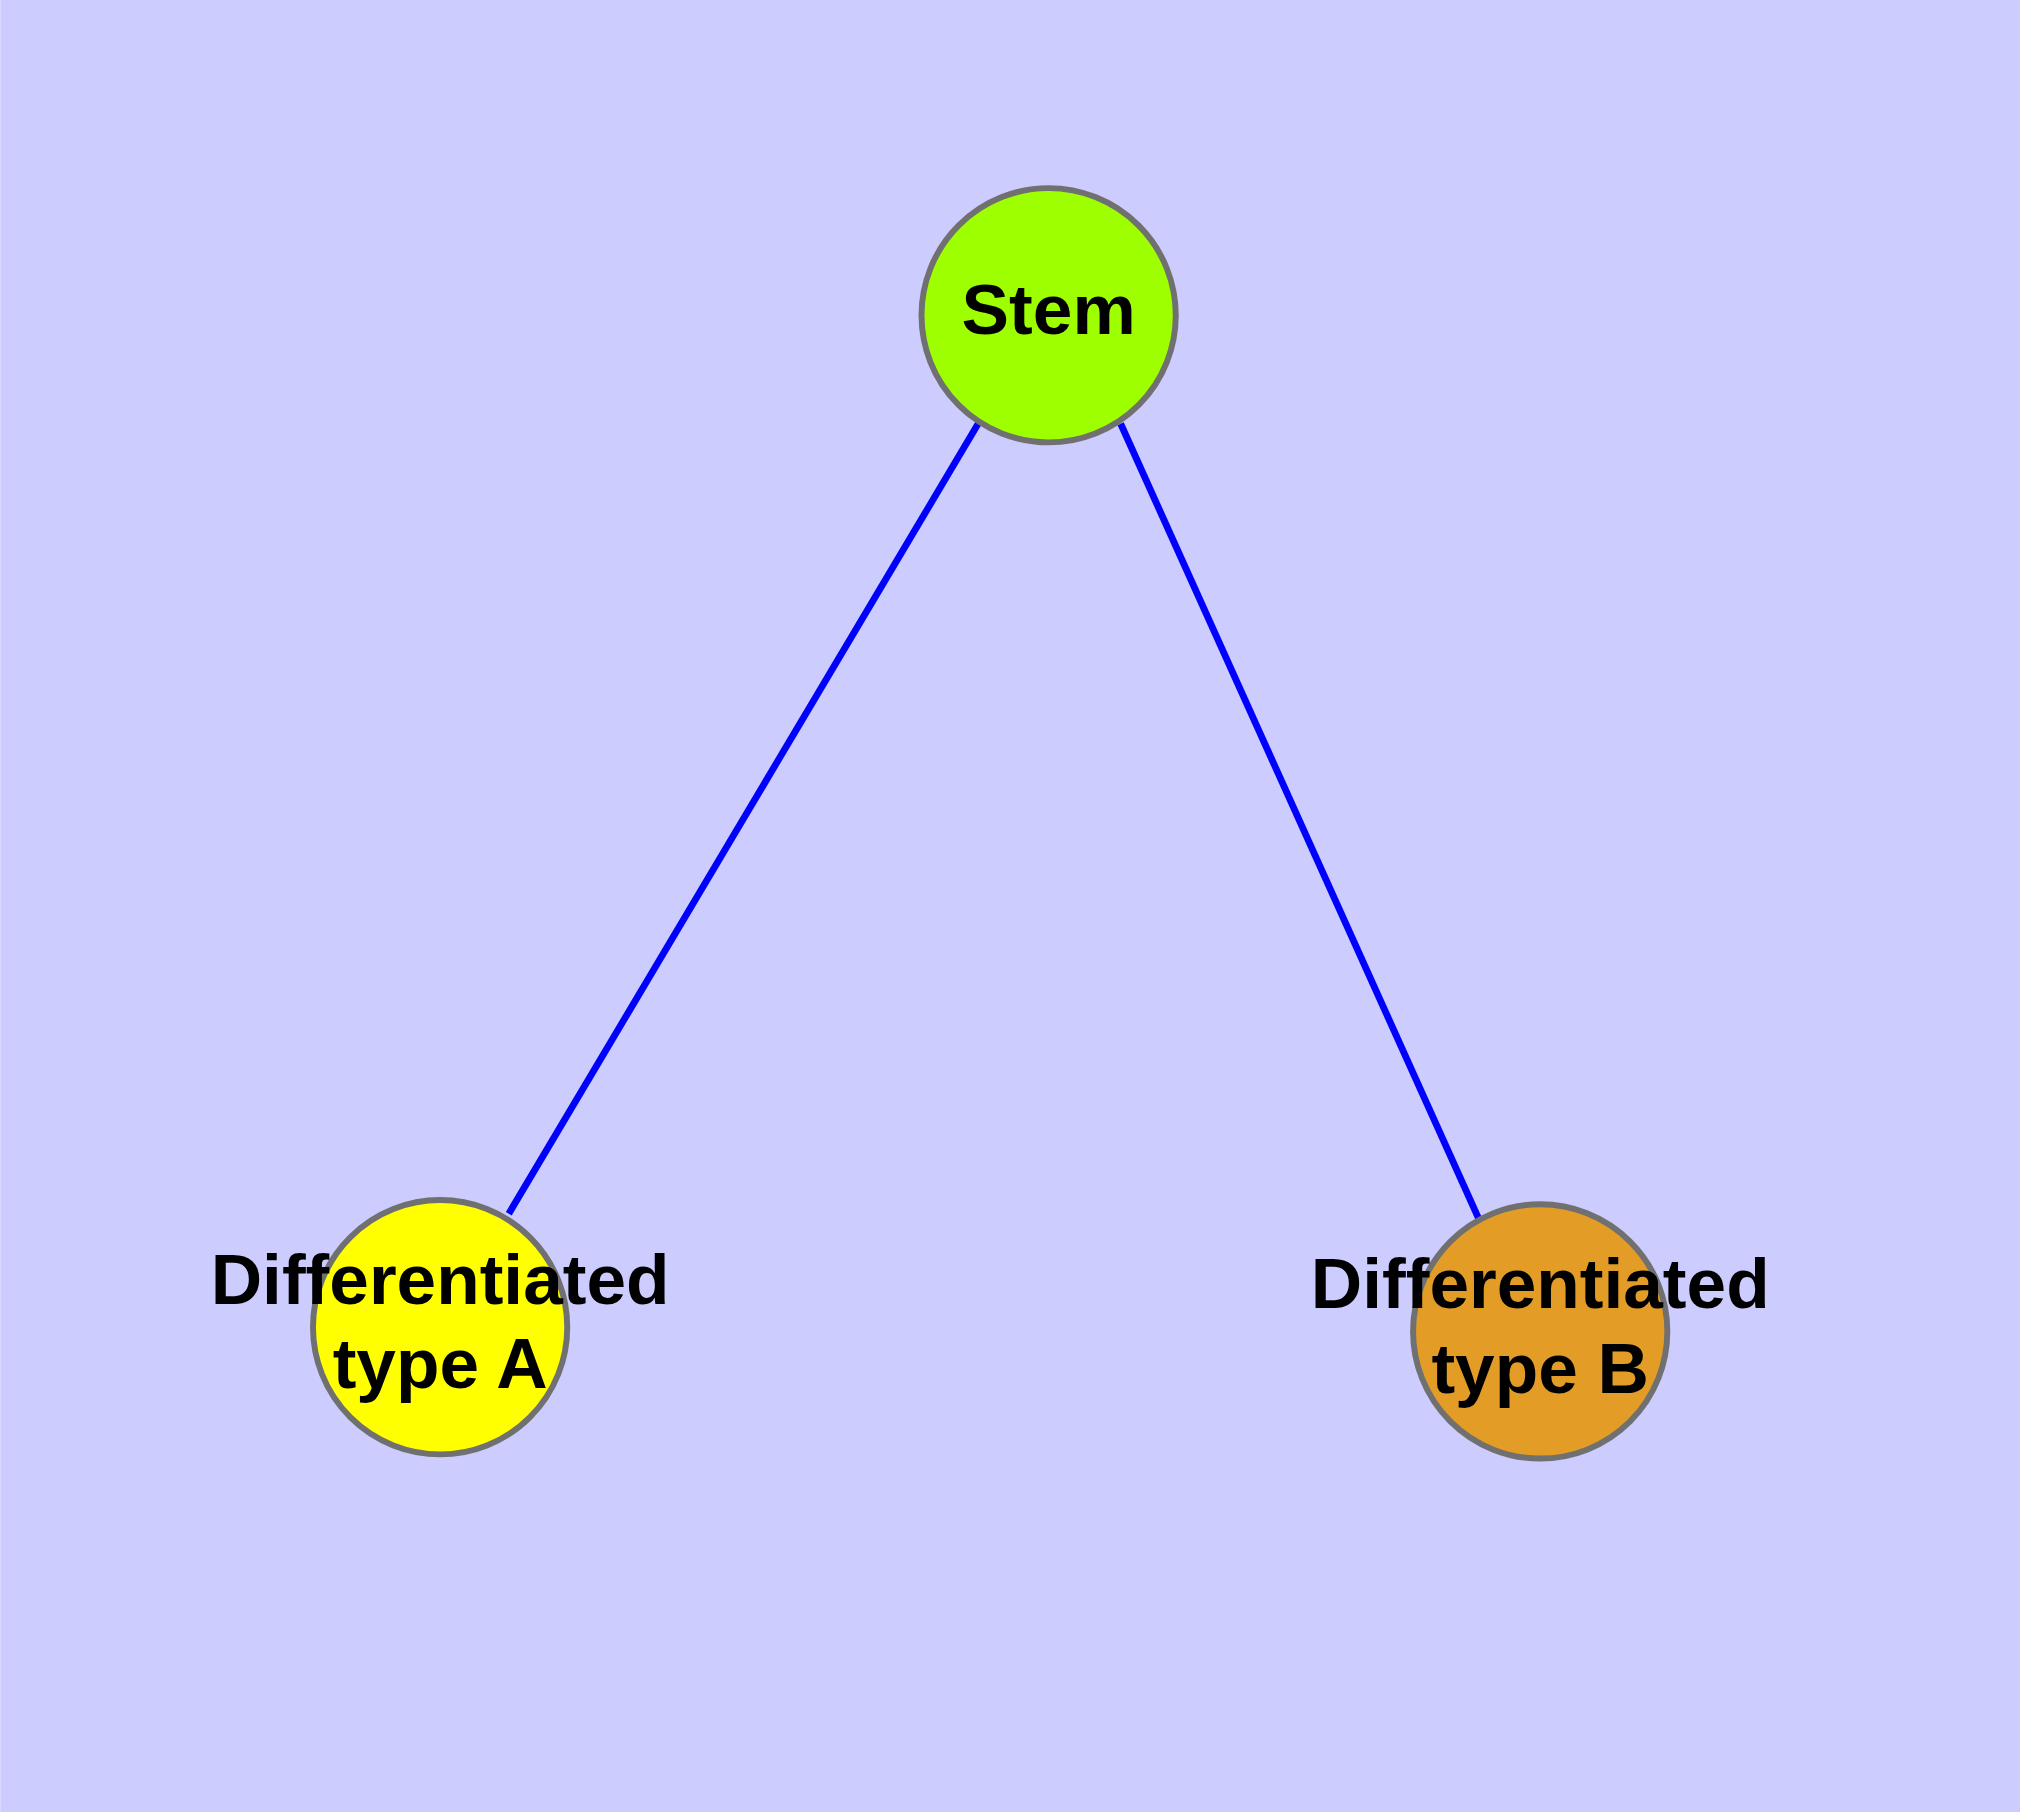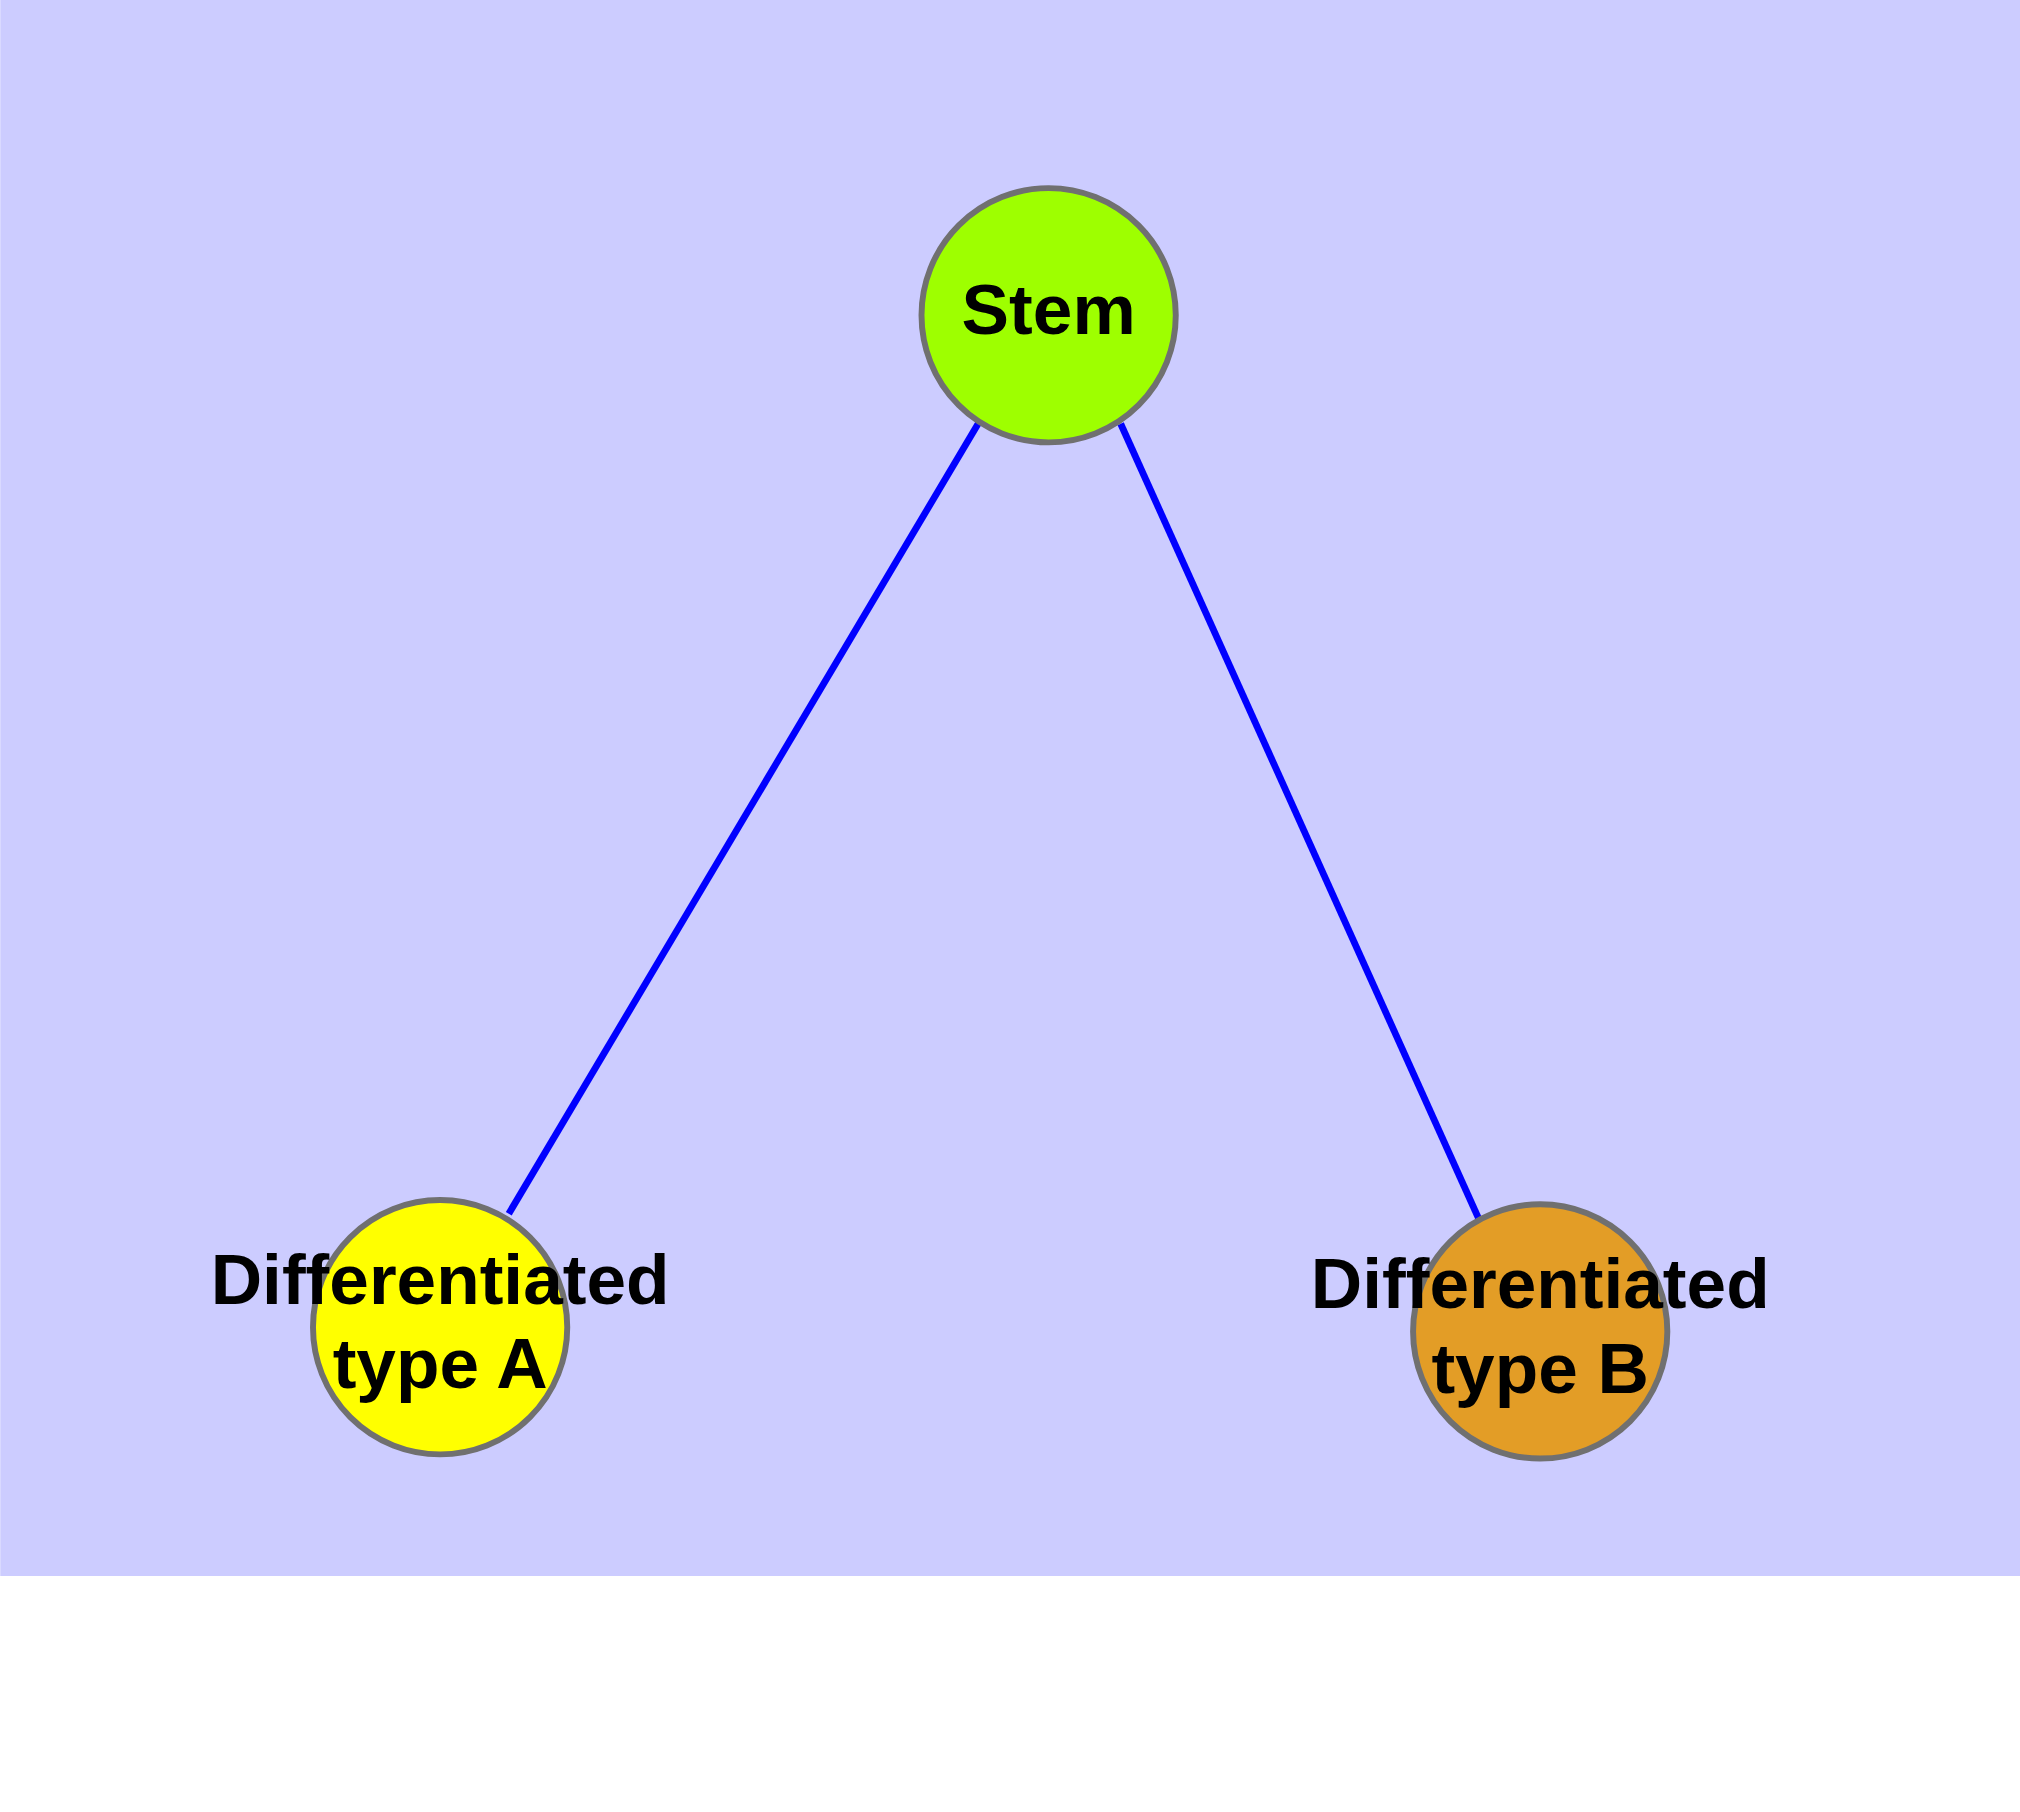--- a/index.html
+++ b/index.html
@@ -3,21 +3,21 @@
 <meta charset="utf-8">
 <style>
   html, body {
     margin: 0;
     padding: 0;
     background: #ffffff;
   }
   #canvas {
     position: relative;
     width: 2021px;
-    height: 1576px;
+    height: 1812px;
     overflow: hidden;
     font-family: "Liberation Sans", sans-serif;
   }
   #graph-svg {
     position: absolute;
     top: 0;
     left: 0;
     width: 2021px;
     height: 1812px;
     display: block;

